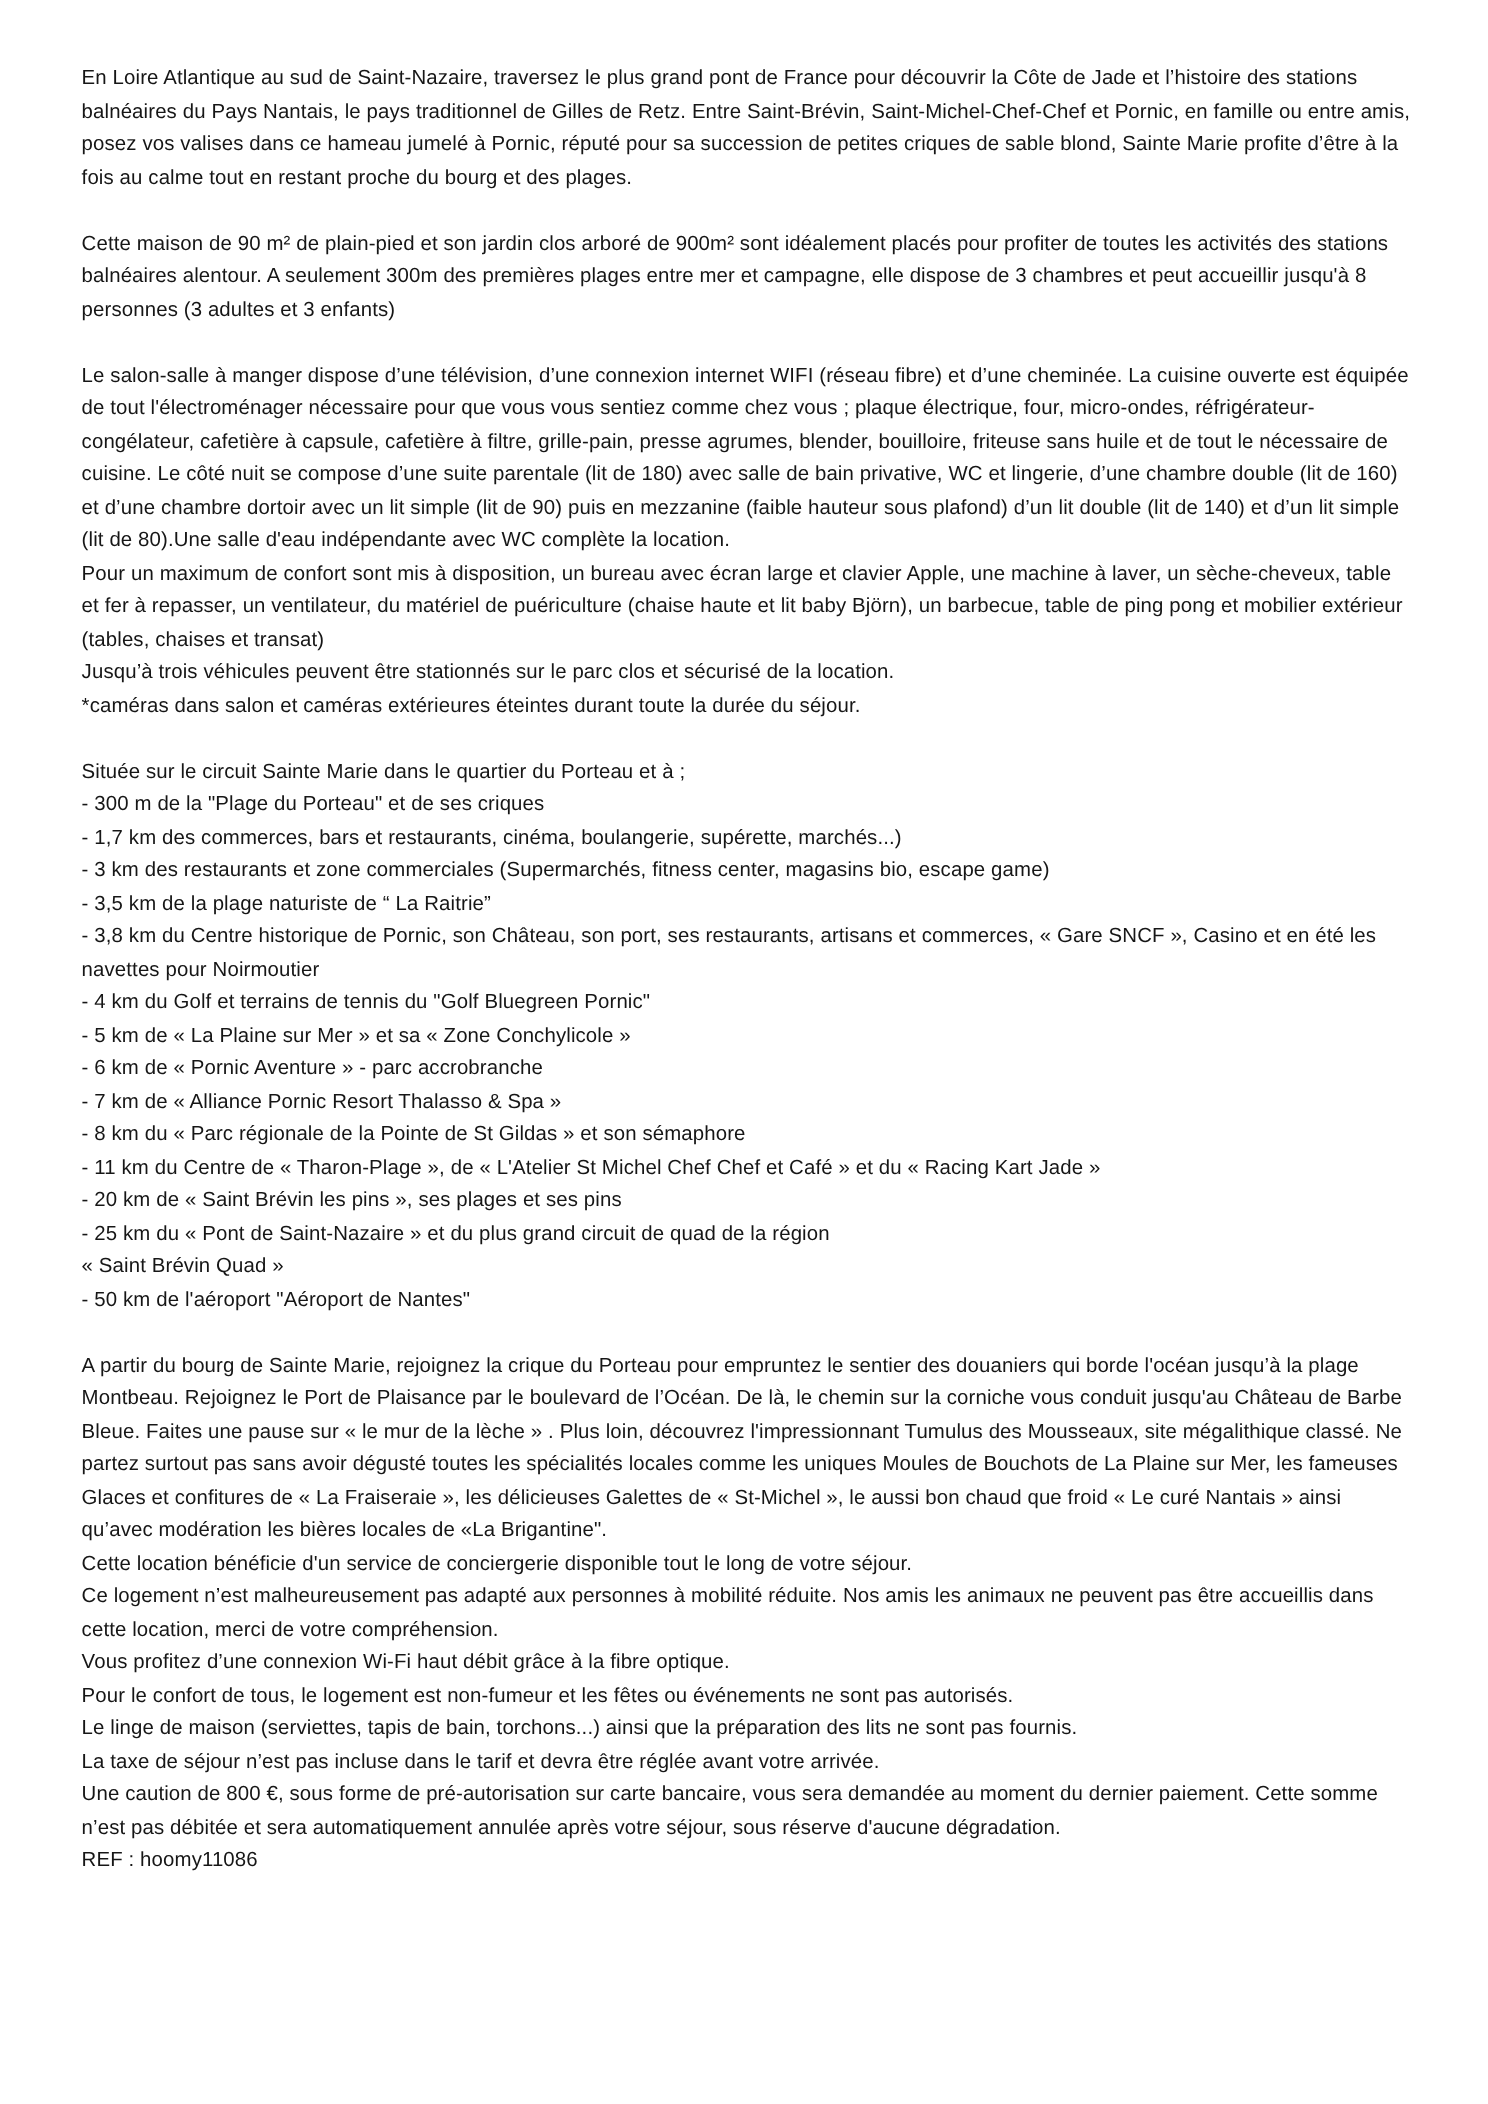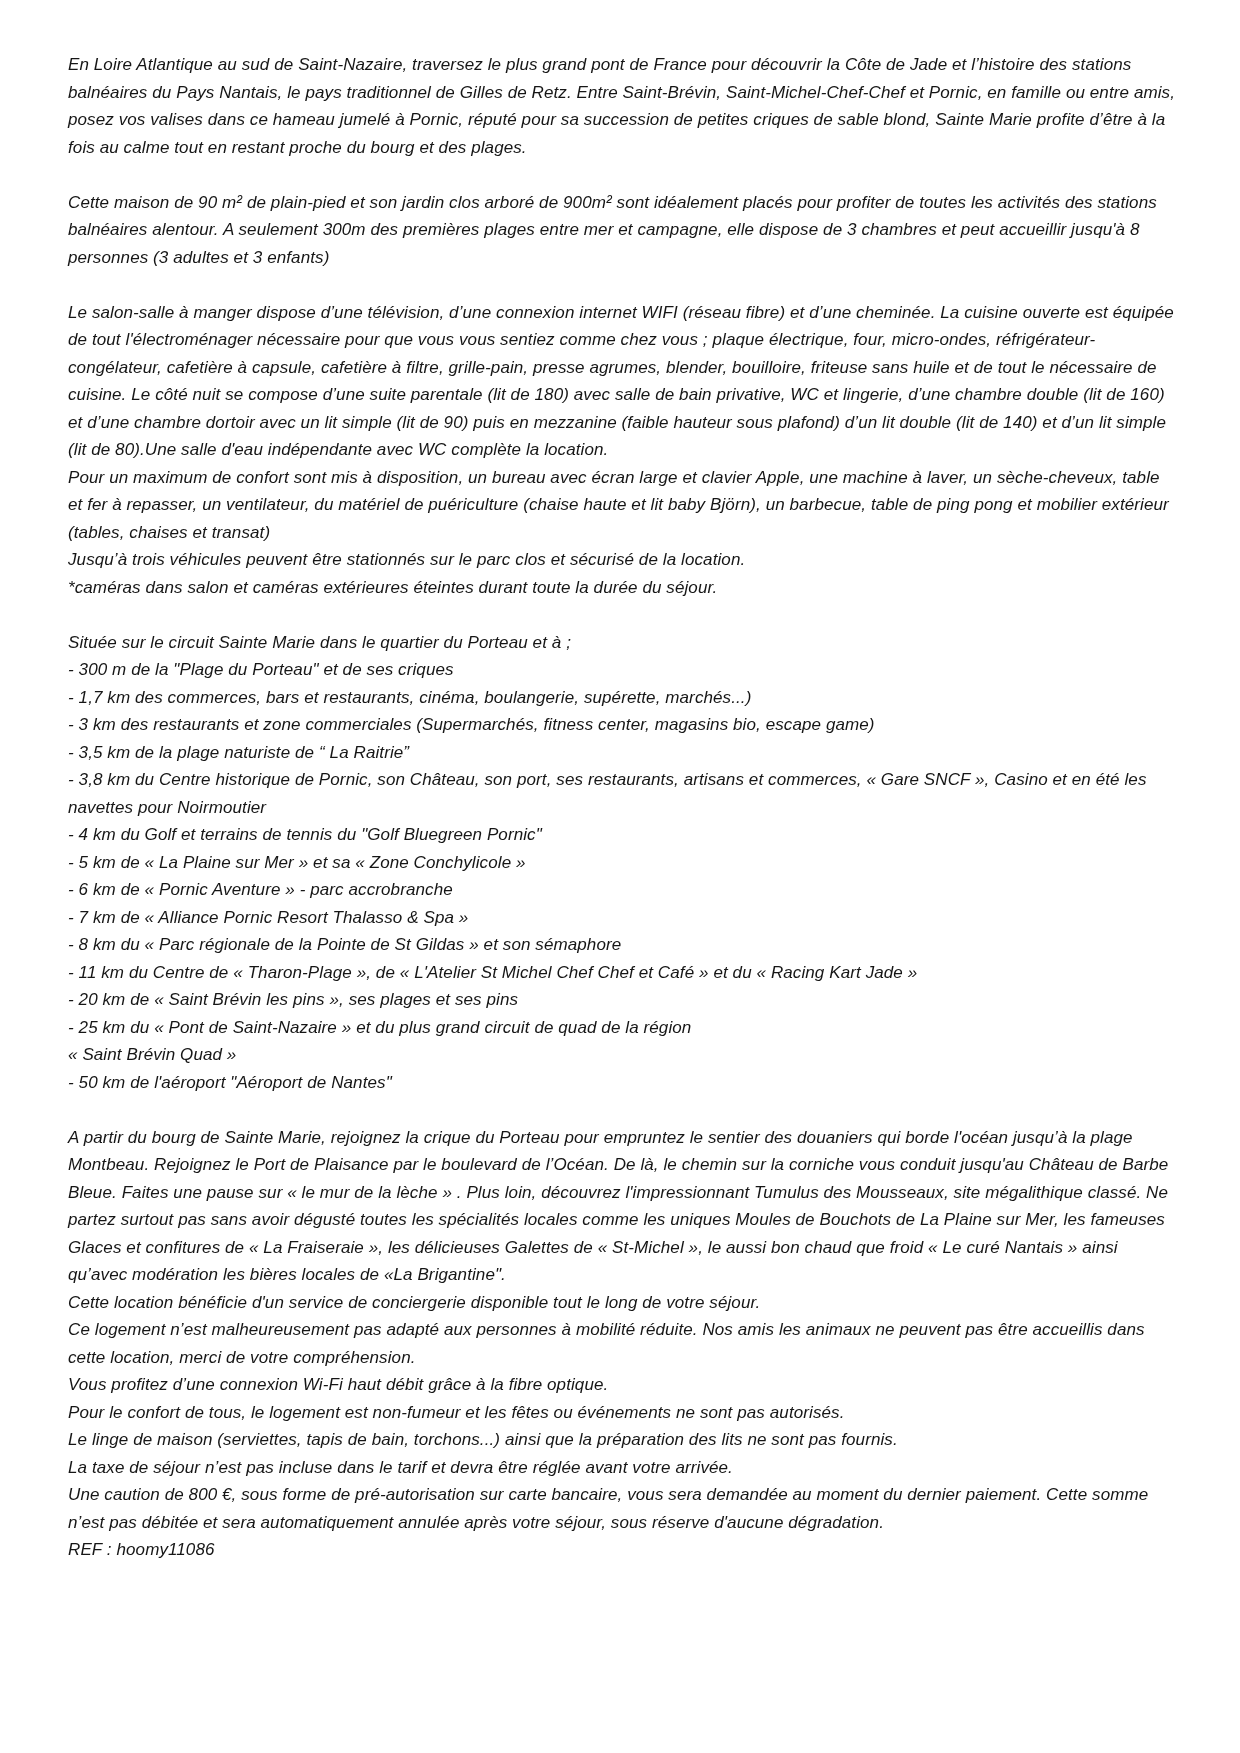--- a/index.html
+++ b/index.html
@@ -9,21 +9,20 @@
     min-height: 1753px;
     background: #ffffff;
     font-family: "Liberation Sans", "DejaVu Sans", sans-serif;
     color: #161616;
   }
   .doc {
     padding: 51px 64px 40px 68px;
     font-size: 17px;
     line-height: 27.5px;
     letter-spacing: 0.1px;
-    font-style: italic;
   }
   .doc p {
     margin: 0 0 27.5px 0;
     white-space: pre-line;
   }
   .doc p.big-gap {
     margin-top: 8px;
   }
 </style>
 </head>

